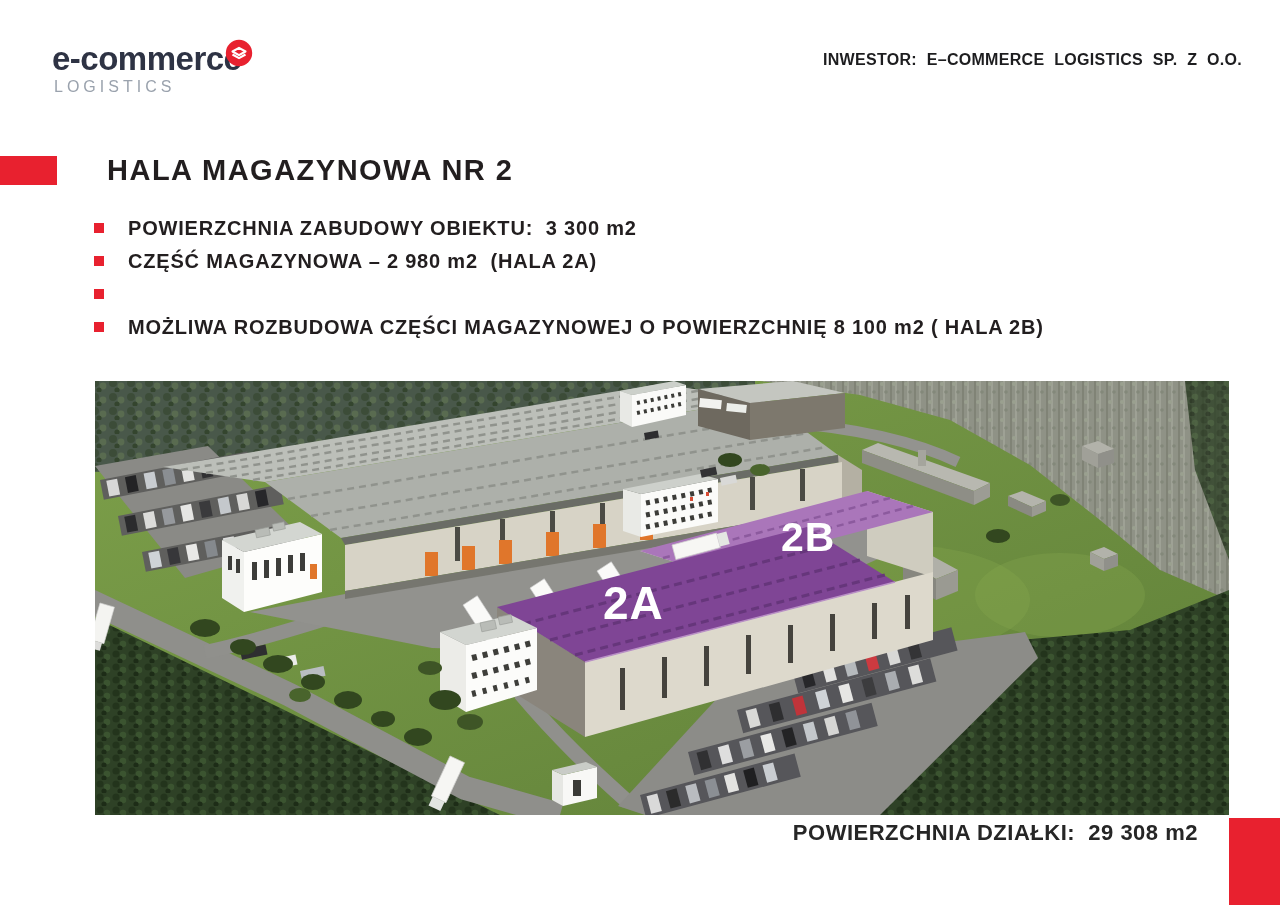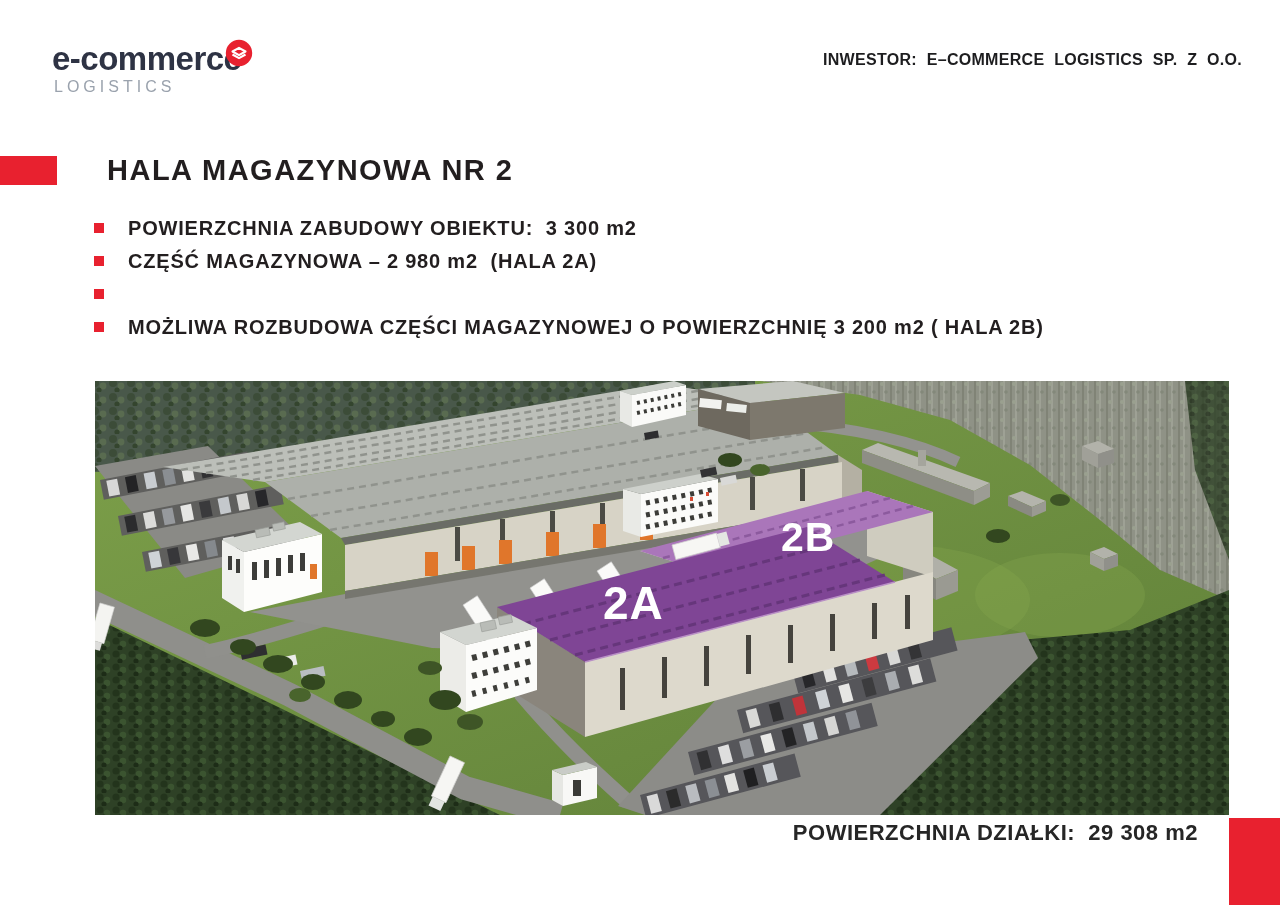--- a/index.html
+++ b/index.html
@@ -74,21 +74,21 @@
   </li>
   <li>
     <span class="sq"></span>
     <span class="txt pre">CZĘŚĆ MAGAZYNOWA – 2 980 m2  (HALA 2A)</span>
   </li>
   <li>
     <span class="sq"></span>
   </li>
   <li>
     <span class="sq"></span>
-    <span class="txt pre">MOŻLIWA ROZBUDOWA CZĘŚCI MAGAZYNOWEJ O POWIERZCHNIĘ 3 200 m2 ( HALA 2B)</span>
+    <span class="txt pre">MOŻLIWA ROZBUDOWA CZĘŚCI MAGAZYNOWEJ O POWIERZCHNIĘ 8 100 m2 ( HALA 2B)</span>
   </li>
 </ul>
 
 <div class="render">
 <svg width="1134" height="434" viewBox="95 381 1134 434">
   <defs>
     <linearGradient id="grassg" x1="0" y1="0" x2="1" y2="1">
       <stop offset="0" stop-color="#7da04a"></stop>
           <stop offset="1" stop-color="#5f7f38"></stop>
     </linearGradient>

